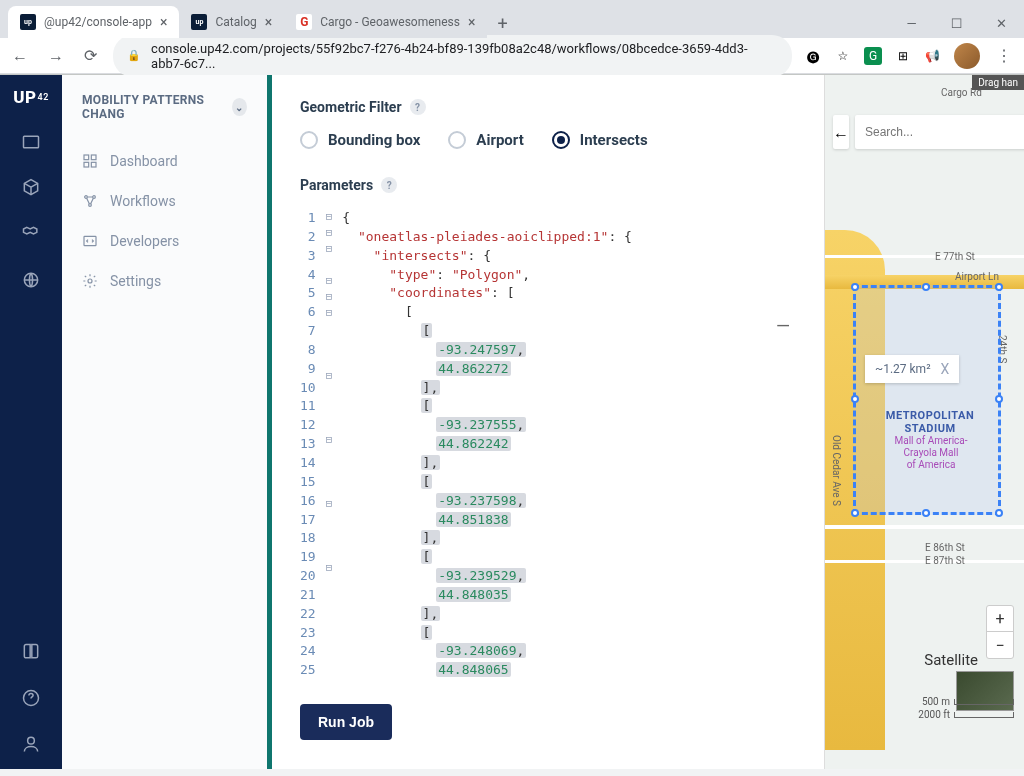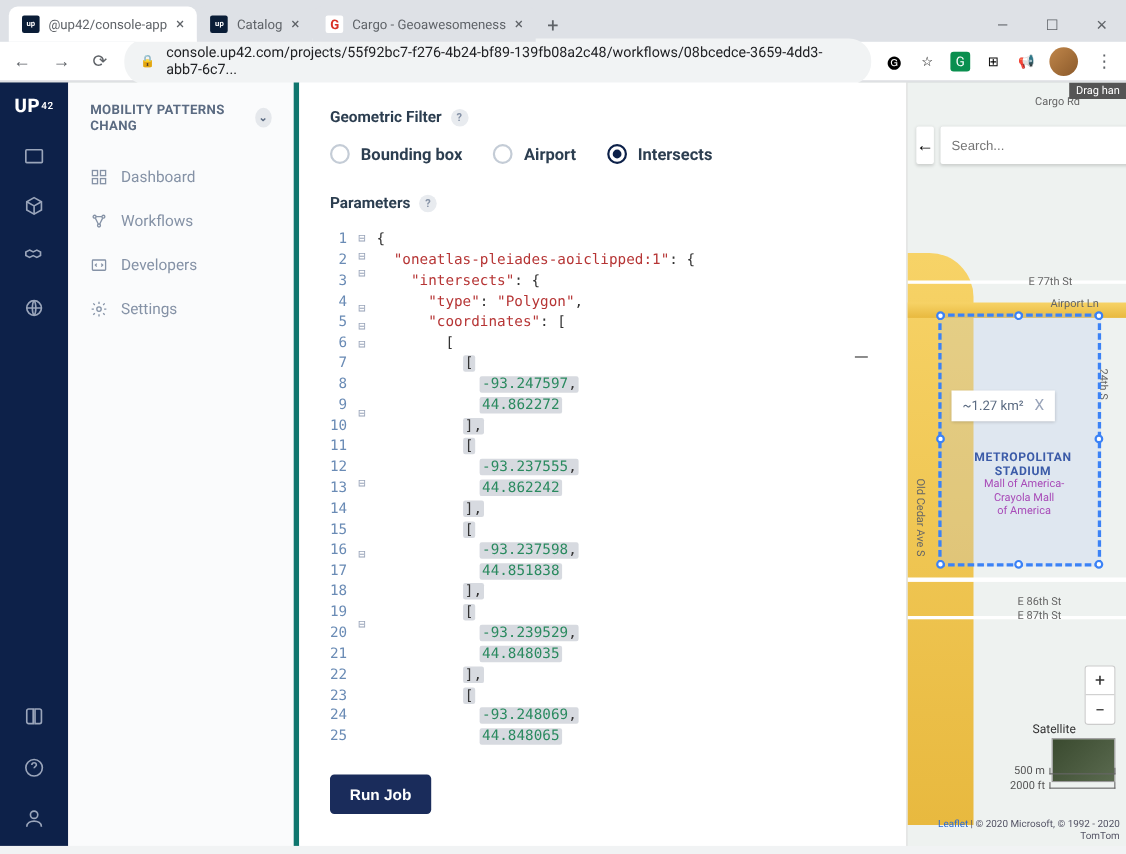--- a/index.html
+++ b/index.html
@@ -70,21 +70,21 @@
 .aoi-box { position:absolute; left:28px; top:210px; width:148px; height:230px; border:3px dashed #3b82f6; background:rgba(180,200,240,0.25); }
 .aoi-handle { position:absolute; width:8px; height:8px; background:#fff; border:2px solid #3b82f6; border-radius:50%; }
 .area-badge { position:absolute; top:280px; left:40px; background:#fff; padding:6px 10px; font-size:12px; color:#5b6b82; box-shadow:0 1px 3px rgba(0,0,0,0.2); display:flex; align-items:center; gap:10px; }
 .area-x { color:#9aa5ba; font-size:14px; }
 .stadium-label { position:absolute; top:334px; left:40px; text-align:center; width:130px; font-size:11px; font-weight:700; color:#3b5ba8; letter-spacing:0.5px; }
 .mall-label { position:absolute; top:360px; left:36px; text-align:center; width:140px; font-size:10px; color:#a84bb8; line-height:1.2; }
 .street-lbl { position:absolute; font-size:10px; color:#666; white-space:nowrap; }
 .zoom-ctrl { position:absolute; right:10px; bottom:110px; width:28px; background:#fff; border:1px solid #ccc; border-radius:3px; }
 .zoom-btn { height:26px; display:flex; align-items:center; justify-content:center; font-size:16px; color:#333; }
 .zoom-btn:first-child { border-bottom:1px solid #ccc; }
-.sat-toggle { position:absolute; right:46px; bottom:100px; font-size:11px; color:#333; }
+.sat-toggle { position:absolute; right:46px; bottom:100px; font-size:15px; color:#333; }
 .sat-thumb { position:absolute; right:10px; bottom:58px; width:58px; height:40px; background:linear-gradient(135deg,#3a4a2f,#5a6a4f); border:1px solid #999; }
 .scale-bar { position:absolute; right:10px; bottom:48px; font-size:10px; color:#555; text-align:right; line-height:1.3; }
 .scale-line { border:1px solid #666; border-top:none; height:6px; width:60px; display:inline-block; margin-left:4px; }
 .attribution { position:absolute; bottom:2px; left:6px; right:6px; font-size:9px; color:#556; text-align:right; line-height:1.2; }
 .attribution a { color:#2a6bd4; }
 </style>
 </head>
 <body>
 
 <div class="browser-chrome">
@@ -331,17 +331,14 @@
     <div class="zoom-ctrl">
       <div class="zoom-btn">+</div>
       <div class="zoom-btn">−</div>
     </div>
     <div class="sat-toggle">Satellite</div>
     <div class="sat-thumb"></div>
     <div class="scale-bar">
       <div><span>500 m</span><span class="scale-line"></span></div>
       <div><span>2000 ft</span><span class="scale-line"></span></div>
     </div>
-    <div class="attribution">
-      <a>Leaflet</a> | © 2020 Microsoft, © 1992 - 2020 TomTom
-    </div>
   </div>
 </div>
 
 </body></html>

